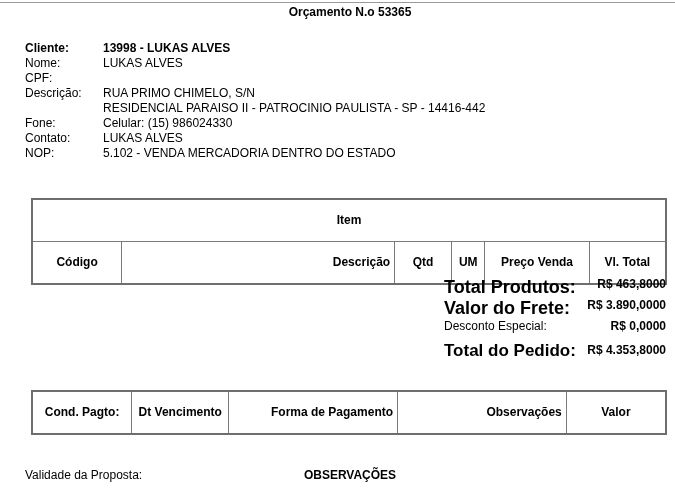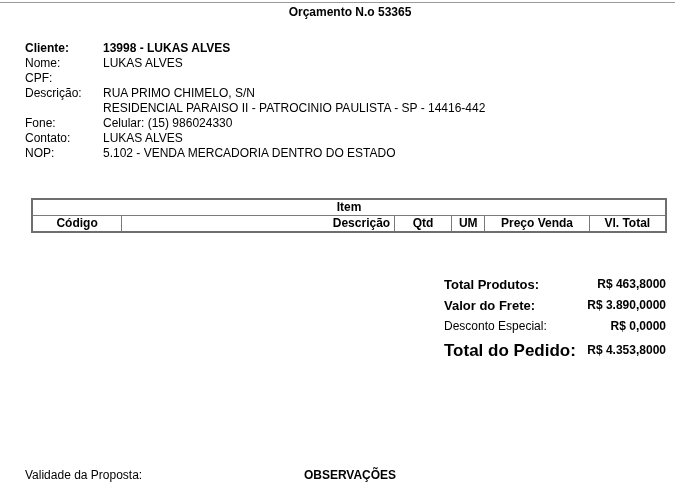--- a/index.html
+++ b/index.html
@@ -8,32 +8,32 @@
   .topline { position:absolute; left:0; top:2px; width:675px; height:1px; background:#9a9a9a; }
   .title { position:absolute; left:0; top:5px; width:700px; text-align:center;
            font-weight:bold; font-size:12px; }
   .info { position:absolute; left:25px; top:41px; }
   .info .row { position:absolute; left:0; height:15px; white-space:nowrap; }
   .info .lbl { position:absolute; left:0; }
   .info .val { position:absolute; left:78px; }
   .bold { font-weight:bold;text-align:center; }
 
   table.grid { position:absolute; border-collapse:collapse; font-size:12px; }
-  table.grid td, table.grid th { border:1px solid #7a7a7a; padding:0 4px; height:15px; line-height:15px; white-space:nowrap; }
+  table.grid td, table.grid th { border:1px solid #7a7a7a; padding:13px 4px; height:15px; line-height:15px; white-space:nowrap; }
   table.grid { border:2px solid #6e6e6e; }
   .c { text-align:center; }
   .r { text-align:right; }
   .l { text-align:right; }
   th { font-weight:bold; }
 
   .totals { position:absolute; left:444px; top:277px; width:222px; }
   .trow { position:absolute; left:0; width:222px; white-space:nowrap; }
   .trow .tl { position:absolute; left:0; }
   .trow .tv { position:absolute; right:0; font-weight:bold; }
-  .tl.b { font-weight:bold; font-size:13px; }
+  .tl.b { font-weight:bold; font-size:18px; }
   .tl.big { font-weight:bold; font-size:17px; }
 
   .validade { position:absolute; left:25px; top:468px; }
   .obs { position:absolute; left:0; width:700px; top:468px; text-align:center; font-weight:bold; font-size:12px; }
 </style>
 </head>
 <body>
 
 <div class="topline"></div>
 <div class="title">Orçamento N.o 53365</div>
@@ -103,17 +103,24 @@
     <span class="tv">R$ 0,0000</span>
   </div>
   <div class="trow" style="top:64px">
     <span class="tl big">Total do Pedido:</span>
     <span class="tv" style="top:2px">R$ 4.353,8000</span>
   </div>
 </div>
 
 <table class="grid" style="left:31px; top:390px; width:636px;">
   <tbody>
+      <tr>
+    <th class="c" style="width:88px">Cond. Pagto:</th>
+    <th class="c" style="width:86px">Dt Vencimento</th>
+    <th class="l" style="width:156px">Forma de Pagamento</th>
+    <th class="l" style="width:156px">Observações</th>
+    <th class="c" style="width:88px">Valor</th>
+  </tr>
 </tbody>
   </table>
 
 <div class="validade">Validade da Proposta:</div>
 <div class="obs">OBSERVAÇÕES</div>
 
 </body></html>

